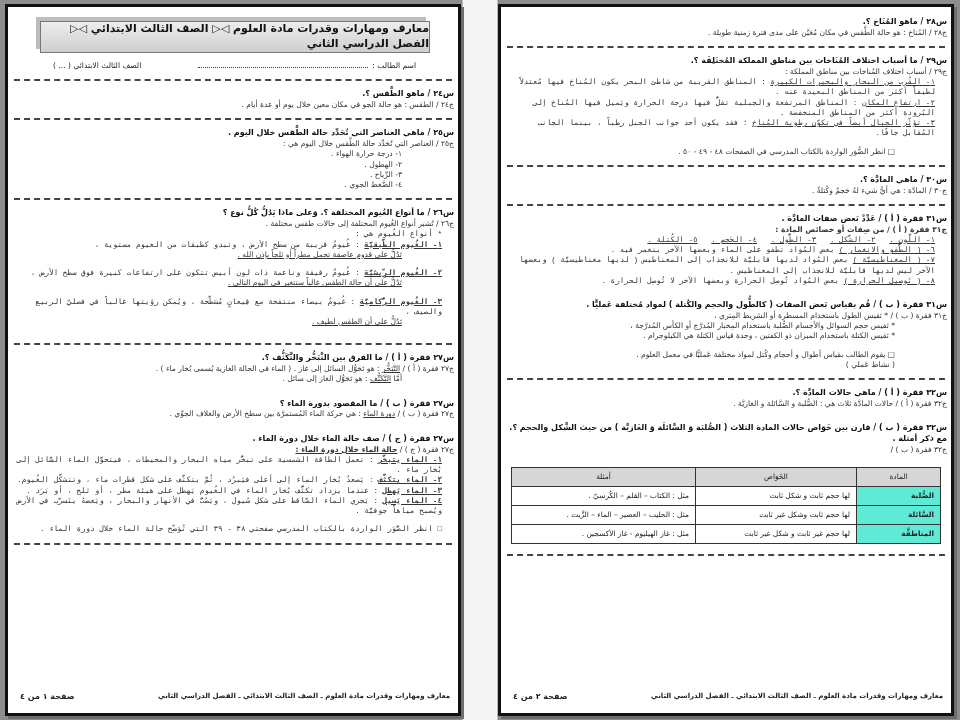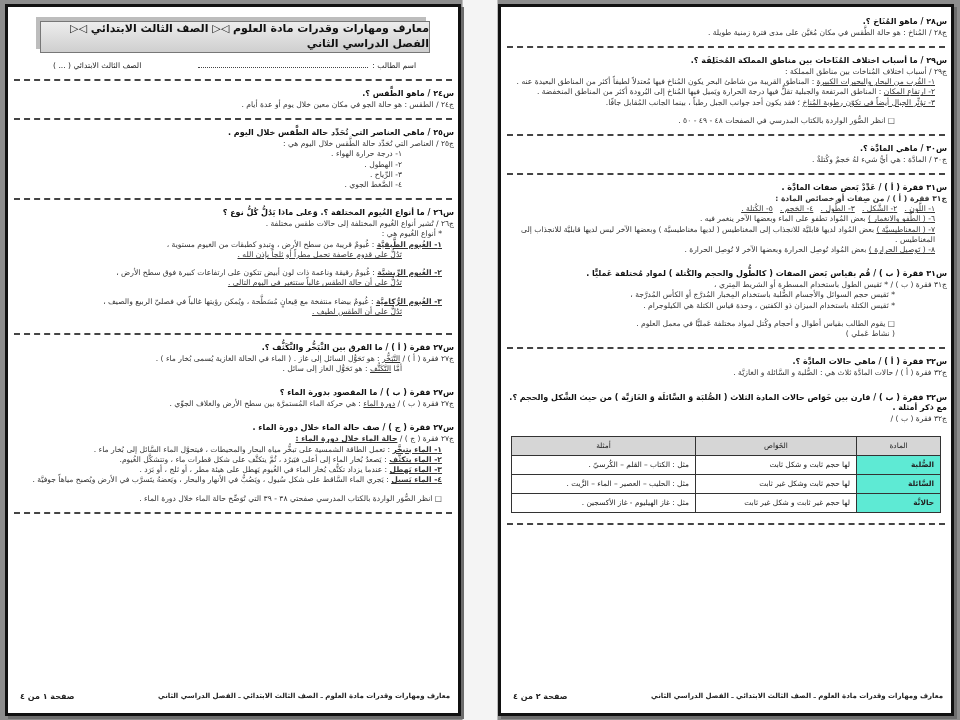--- a/index.html
+++ b/index.html
@@ -23,21 +23,21 @@
     font-weight: bold; font-size: 11px; color: #111;
     box-shadow: -4px -4px 0 #bdbdbd;
   }
   .student-row { display: flex; justify-content: space-between; padding: 8px 42px 0 45px; font-size: 7.6px; }
   .dots { display: inline-block; width: 170px; border-bottom: 1px dotted #444; margin-right: 4px; }
   .dash { border-top: 2px dashed #444; margin: 8px 6px; }
   .block { padding: 0 4px; }
   .q { font-weight: bold; font-size: 8px; color: #111; margin-top: 6px; }
   .a { color: #333; }
   .ind { padding-right: 52px; }
-  .ind2 { padding-right: 12px; }
+  .ind2 { padding-right: 12px; font-family: Liberation Mono, monospace; }
   .u { text-decoration: underline; font-weight: bold; }
   .uu { text-decoration: underline; }
   .gap { height: 8px; }
   .footer { position: absolute; bottom: 10px; left: 12px; right: 8px; display: flex; justify-content: space-between; font-size: 7px; font-weight: bold; }
   .footer .pg { font-size: 8px; }
   table.states { width: 430px; margin: 12px auto 0; border-collapse: collapse; font-size: 7.4px; direction: rtl; }
   table.states th, table.states td { border: 1px solid #333; padding: 4px 6px; height: 19px; text-align: right; }
   table.states th { background: #d6d6d6; text-align: center; font-weight: normal; }
   table.states td.mat { background: #5eead4; font-weight: bold; width: 84px; }
   table.states th.c-mat { width: 84px; text-align: center; }
@@ -196,21 +196,21 @@
         <td class="mat">الصُّلبة</td>
         <td>لها حجم ثابت و شكل ثابت</td>
         <td>مثل : الكتاب – القلم – الكُرسيّ .</td>
       </tr>
       <tr>
         <td class="mat">السَّائلة</td>
         <td>لها حجم ثابت وشكل غير ثابت</td>
         <td>مثل : الحليب – العصير – الماء – الزَّيت .</td>
       </tr>
       <tr>
-        <td class="mat">حالاتَّة</td>
+        <td class="mat">المناطقَّة</td>
         <td>لها حجم غير ثابت و شكل غير ثابت</td>
         <td>مثل : غاز الهيليوم - غاز الأكسجين .</td>
       </tr>
     </tbody>
   </table>
   <div class="dash" style="margin-top:10px"></div>
 
   <div class="footer">
     <span>معارف ومهارات وقدرات مادة العلوم ـ الصف الثالث الابتدائي ـ الفصل الدراسي الثاني</span>
     <span class="pg">صفحة ٢ من ٤</span>

